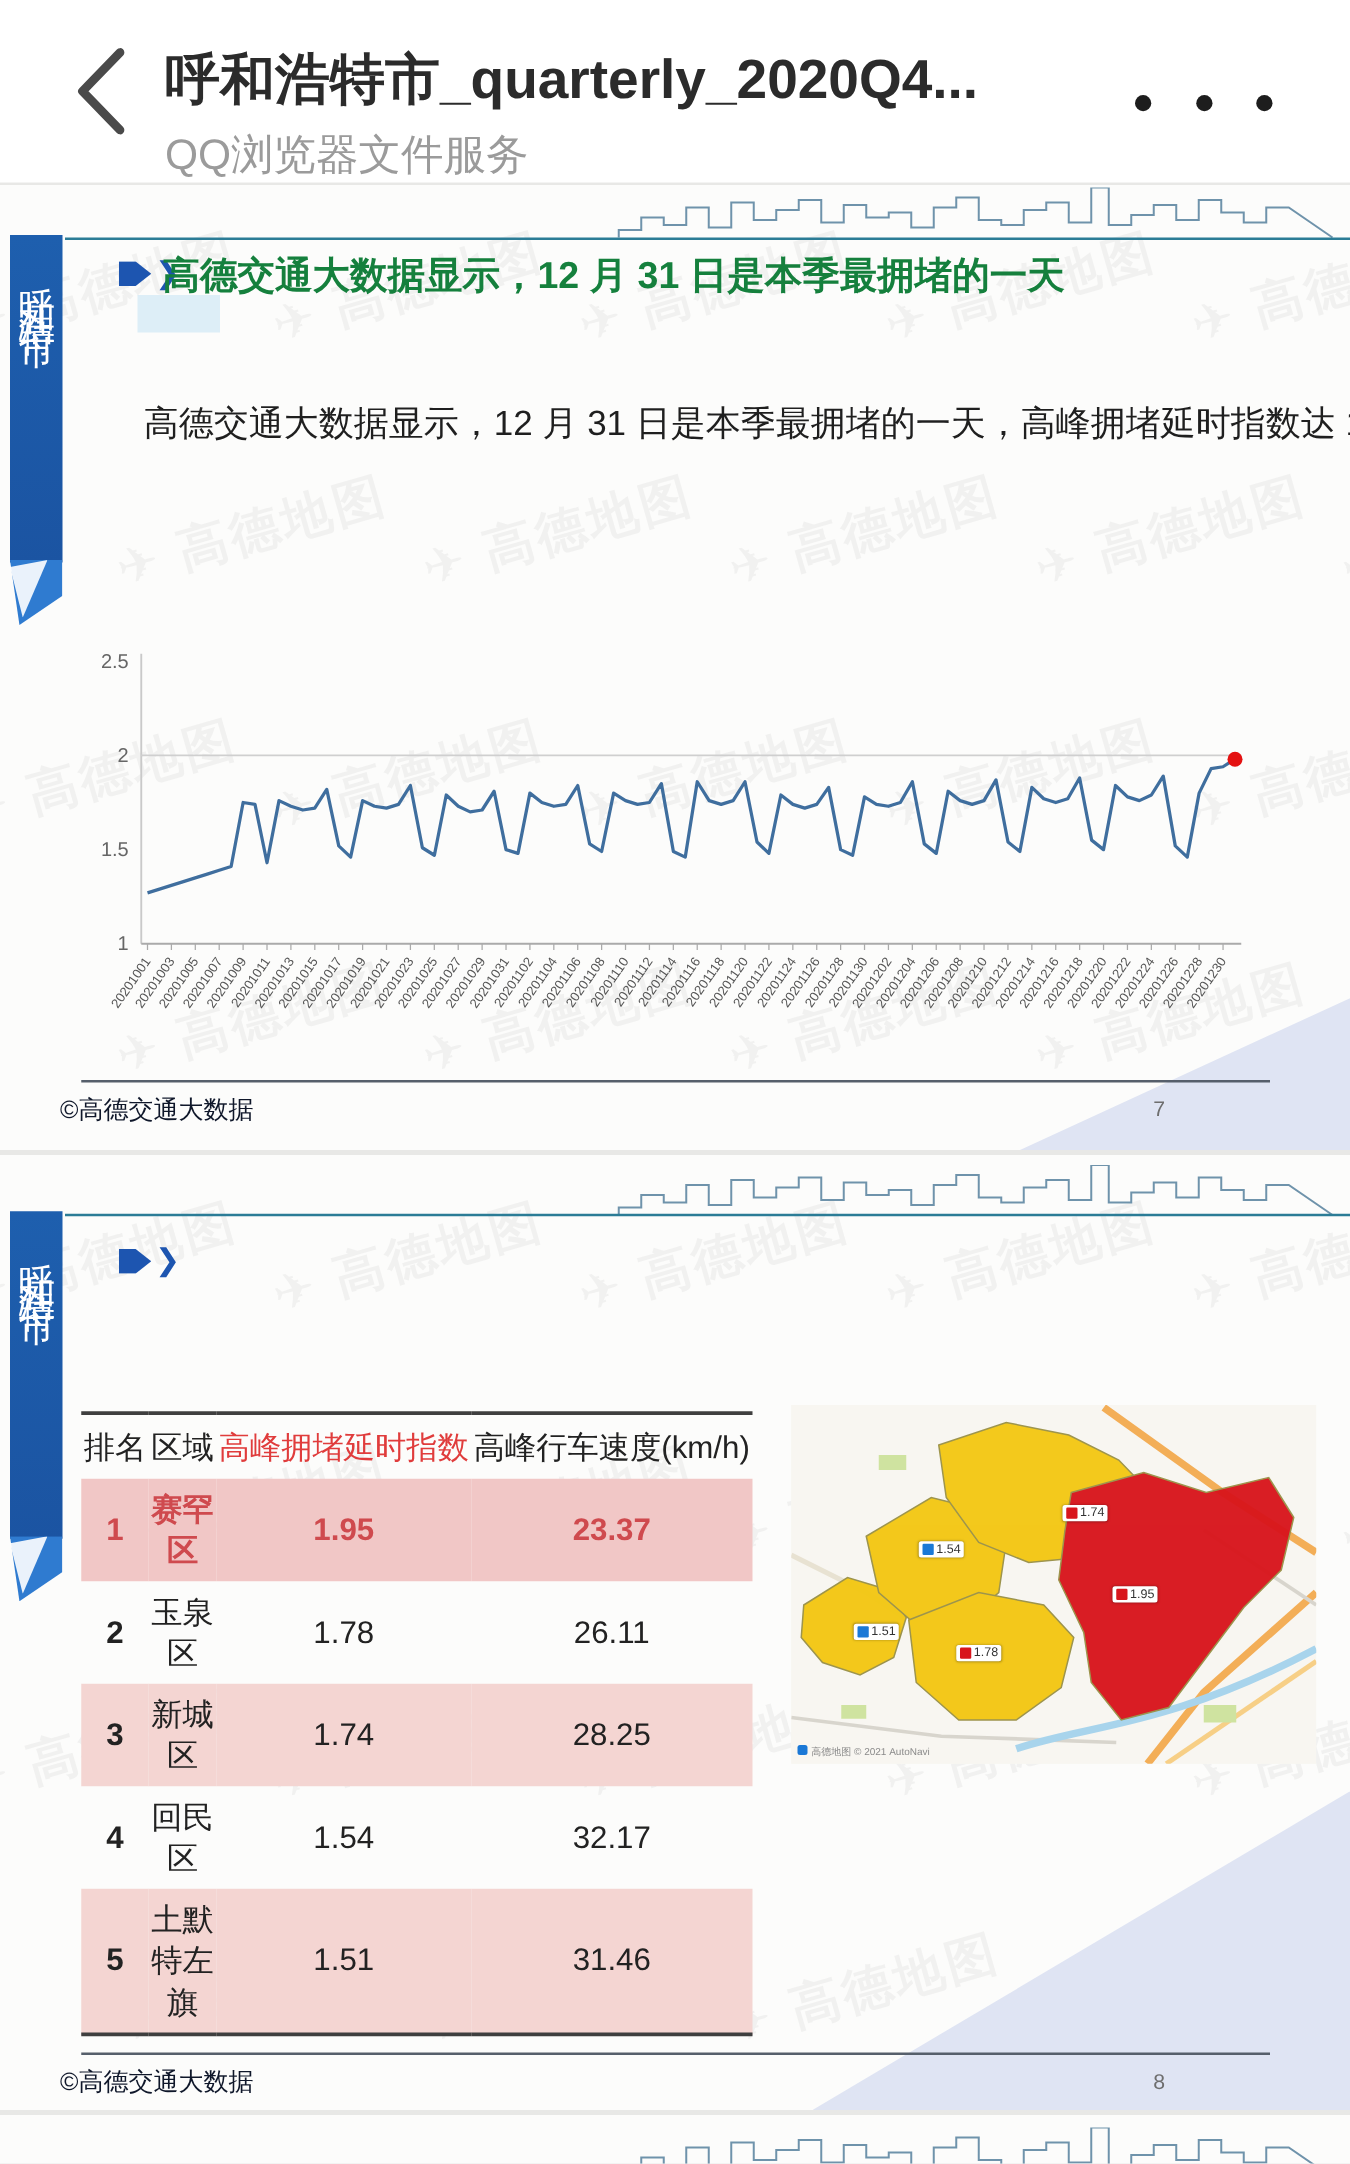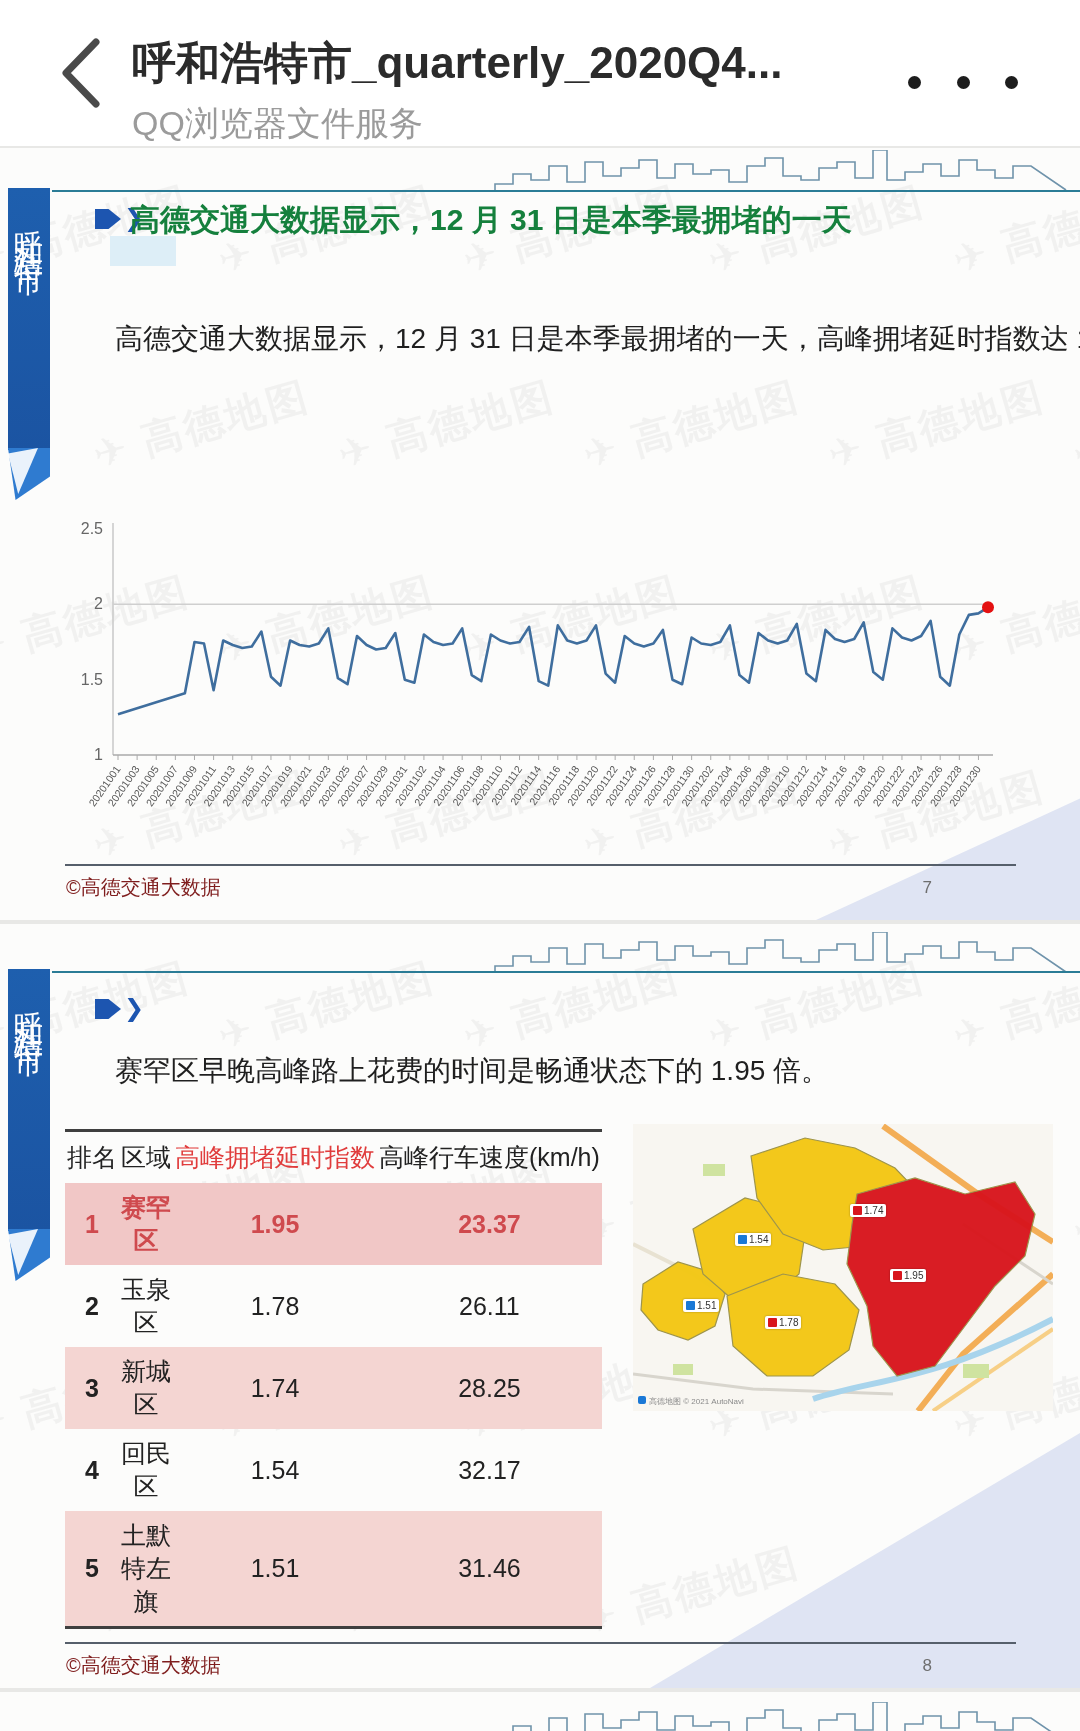--- a/index.html
+++ b/index.html
@@ -35,21 +35,21 @@
   .bullet{position:absolute;width:26px;height:26px;background:#1d55b0;clip-path:polygon(0 12%,52% 12%,100% 50%,52% 88%,0 88%);z-index:2;}
   .bullet-chev{position:absolute;font-size:24px;font-weight:700;color:#1d55b0;z-index:2;}
   .heading{position:absolute;left:130px;font-size:30px;font-weight:700;color:#15803d;z-index:2;white-space:nowrap;}
   .hl-box{position:absolute;left:110px;width:66px;height:30px;background:#d4eaf6;opacity:.8;z-index:1;}
   .bodytext{position:absolute;left:115px;font-size:28px;color:#1f1f1f;z-index:2;white-space:nowrap;}
 
   .chart-title{position:absolute;left:0;width:945px;text-align:center;font-size:27px;font-weight:700;color:#2f93c9;z-index:2;}
   #chart-box{position:absolute;left:35px;top:363px;width:1010px;height:315px;z-index:2;}
 
   .slide-footer-line{position:absolute;left:65px;right:64px;border-top:2px solid #565f6b;z-index:3;}
-  .slide-footer{position:absolute;left:66px;font-size:20px;color:#7f1d1d;z-index:3;}
+  .slide-footer{position:absolute;left:48px;font-size:20px;color:#0f172a;z-index:3;}
   .page-num{position:absolute;right:148px;font-size:17px;color:#6e6e6e;z-index:3;}
   .corner{position:absolute;right:0;bottom:0;background:#dfe4f3;z-index:1;}
   #slide1 .corner{width:300px;height:132px;clip-path:polygon(100% 8%,100% 100%,12% 100%);}
   #slide2 .corner{width:430px;height:255px;clip-path:polygon(100% 0,100% 100%,0 100%);}
 
   
   .rank-table{position:absolute;left:65px;top:205px;width:497px;border-collapse:collapse;z-index:2;
               border-top:3px solid #3f3f3f;border-bottom:3px solid #3f3f3f;font-size:25px;color:#222;}
   .rank-table th{font-weight:400;padding:9px 2px;white-space:nowrap;}
   .rank-table td{padding:8px 2px;text-align:center;}
@@ -250,21 +250,20 @@
     <div class="topline" style="top:47px"></div>
     <div class="ribbon" style="top:45px">呼和浩特市</div>
     <div class="ribbon-fold" style="top:305px">
         <span class="f1"></span>
         <span class="f2"></span>
       </div>
 
     <div class="bullet" style="left:95px;top:72px"></div>
     <div class="bullet-chev" style="left:124px;top:70px">❯</div>
 
-    <div class="bodytext" style="top:128px">赛罕区早晚高峰路上花费的时间是畅通状态下的 1.95 倍。</div>
 
     <table class="rank-table">
       <thead>
           <tr>
             <th>排名</th>
             <th>区域</th>
             <th class="red">高峰拥堵延时指数</th>
             <th>高峰行车速度(km/h)</th>
           </tr>
         </thead>

